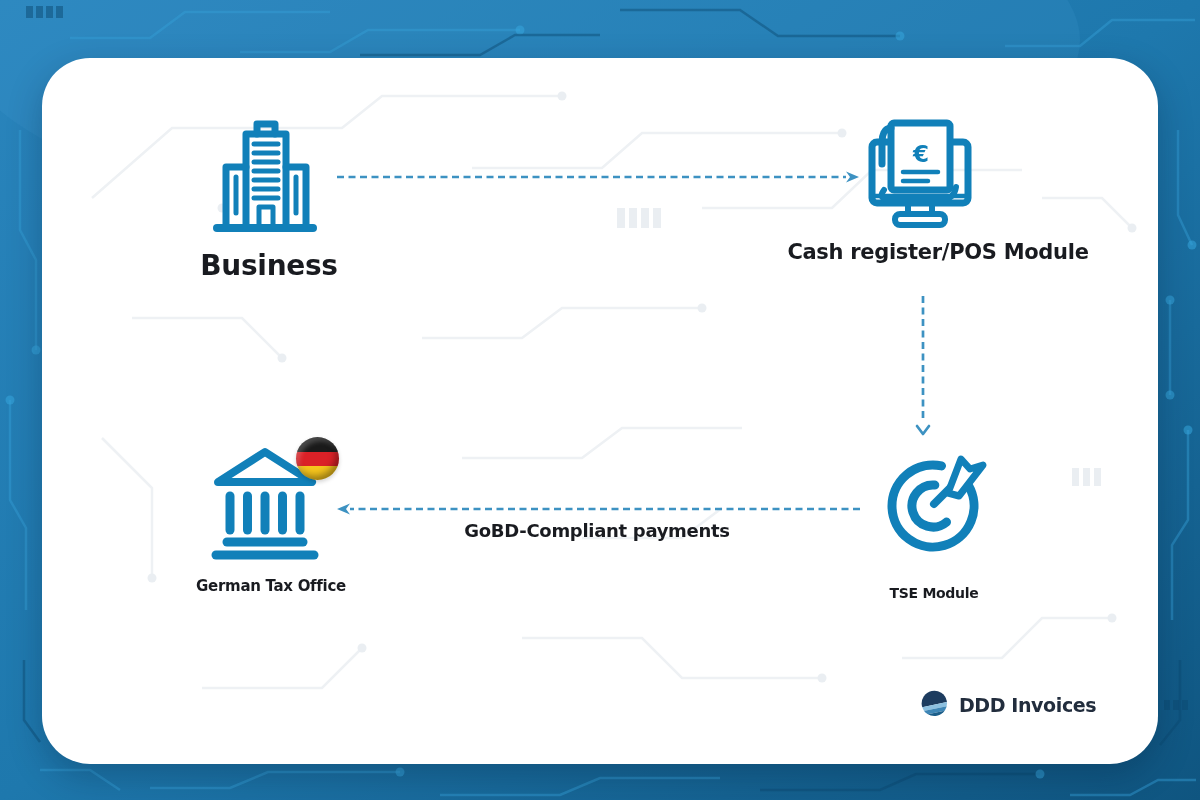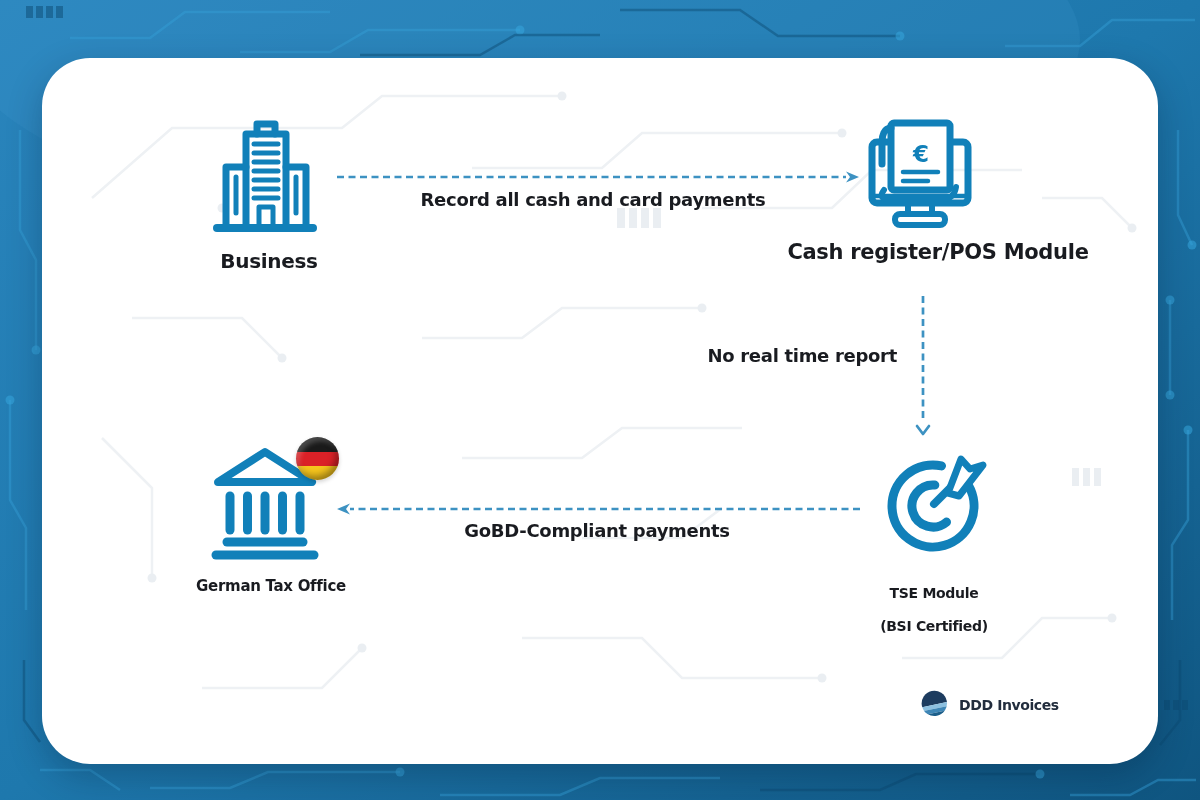--- a/index.html
+++ b/index.html
@@ -41,21 +41,21 @@
 
   .flag{position:absolute;left:296px;top:437px;width:43px;height:43px;
       border-radius:50%;
       background:linear-gradient(180deg,var(--flag-black,#1a1a1a) 0 34%,
                  var(--flag-red,#da2127) 34% 67%,var(--flag-gold,#f6c51d) 67% 100%);
       box-shadow:inset -3px -4px 7px rgba(0,0,0,.38),
                  inset 3px 4px 5px rgba(255,255,255,.22),
                  0 2px 4px rgba(0,0,0,.18);}
 
   .logo{position:absolute;left:920px;top:690px;display:flex;align-items:center;}
-  .logotext{margin-left:9px;font-size:14px;font-weight:700;
+  .logotext{margin-left:9px;font-size:19px;font-weight:700;
       letter-spacing:-.4px;color:var(--logo-text,#222d3d);padding-top:2px;}
 
   
   .trL{stroke:#36a0d6;stroke-width:2.5;fill:none;opacity:.45;}
   .trD{stroke:#0c4a72;stroke-width:2.5;fill:none;opacity:.45;}
   .dotL{fill:#36a6dc;opacity:.55;}
   .blkD{fill:#0c4a72;opacity:.5;}
   
   .cp{stroke:#eef1f4;stroke-width:2.5;fill:none;}
   .cpd{fill:#eaeef2;}
@@ -157,58 +157,55 @@
     <line class="thin" x1="41" y1="63" x2="65" y2="63"></line>
     <line class="thin" x1="41" y1="72" x2="65" y2="72"></line>
     <line class="thin" x1="41" y1="81" x2="65" y2="81"></line>
     <path d="M33 50 H13 V110"></path>
     <line class="thin" x1="23" y1="60" x2="23" y2="96"></line>
     <path d="M73 50 H93 V110"></path>
     <line class="thin" x1="83" y1="60" x2="83" y2="96"></line>
     <path class="thin" d="M46 110 V90 H60 V110"></path>
     <line class="w8" x1="4" y1="111" x2="100" y2="111"></line>
   </svg>
-  <div class="nlabel" style="left:169px;top:249px;width:200px;font-size:20px">Business</div>
+  <div class="nlabel" style="left:169px;top:249px;width:200px;font-size:28px">Business</div>
 
   <svg class="arrow" style="left:334px;top:168px" width="528" height="18">
     <line class="dash" x1="3" y1="9" x2="512" y2="9"></line>
     <path class="head" d="M512 3.5 L525 9 L512 14.5 L516 9 Z"></path>
   </svg>
-  <div class="flabel" style="left:393px;top:189px;width:400px">Record all cash and card payments</div>
 
   <svg class="icon" style="left:870px;top:120px" width="100" height="108" viewBox="0 0 100 108">
     <rect x="2" y="22" width="96" height="61" rx="5"></rect>
     <line class="w4" x1="3" y1="76" x2="97" y2="76"></line>
     <line class="w6" x1="38" y1="84" x2="38" y2="93"></line>
     <line class="w6" x1="62" y1="84" x2="62" y2="93"></line>
     <rect class="w6" x="25" y="94" width="50" height="11" rx="5"></rect>
     <rect class="paper" x="21" y="3" width="59" height="67" rx="3"></rect>
     <path d="M21 8 C14 8 12 16 12 22 L12 44"></path>
     <path class="w6" d="M14 70 q-6 8 3 9 h56 q11 0 13 -12"></path>
     <text class="etxt" x="51" y="42" font-size="23" text-anchor="middle">€</text>
     <line class="w4" x1="33" y1="52" x2="68" y2="52"></line>
     <line class="w4" x1="33" y1="61" x2="58" y2="61"></line>
   </svg>
   <div class="nlabel" style="left:763px;top:240px;width:350px">Cash register/POS Module</div>
 
   <svg class="arrow" style="left:913px;top:294px" width="20" height="146">
     <line class="dash" x1="10" y1="2" x2="10" y2="128"></line>
     <path class="chev" d="M4 132 L10 140 L16 132"></path>
   </svg>
-  <div class="flabel" style="left:600px;top:345px;width:297px;text-align:right">No real time report</div>
 
   <svg class="icon" style="left:883px;top:451px" width="104" height="106" viewBox="0 0 104 106">
     <path class="w9" d="M58.5 14.9 A41 41 0 1 0 85.5 34.5"></path>
     <path class="w9" d="M51.8 34.1 A21 21 0 1 0 63.5 71.1"></path>
     <line class="w8" x1="51" y1="53" x2="68" y2="36"></line>
     <path class="paper" style="stroke-width:7" d="M65 42 L78 8 L87 18 L100 14 L76 45 Z"></path>
   </svg>
   <div class="nlabel" style="left:809px;top:577px;width:250px;font-size:14px;line-height:33px">
     <div>TSE Module</div>
-    <div>(BSI Certified)</div>
   </div>
 
   <svg class="arrow" style="left:336px;top:500px" width="526" height="18">
     <line class="dash" x1="524" y1="9" x2="14" y2="9"></line>
     <path class="head" d="M14 3.5 L1 9 L14 14.5 L10 9 Z"></path>
   </svg>
   <div class="flabel" style="left:397px;top:520px;width:400px">GoBD-Compliant payments</div>
 
   <svg class="icon" style="left:206px;top:446px" width="118" height="116" viewBox="0 0 118 116">
     <path class="w8" d="M12 36 L59 6 L106 36 Z"></path>

